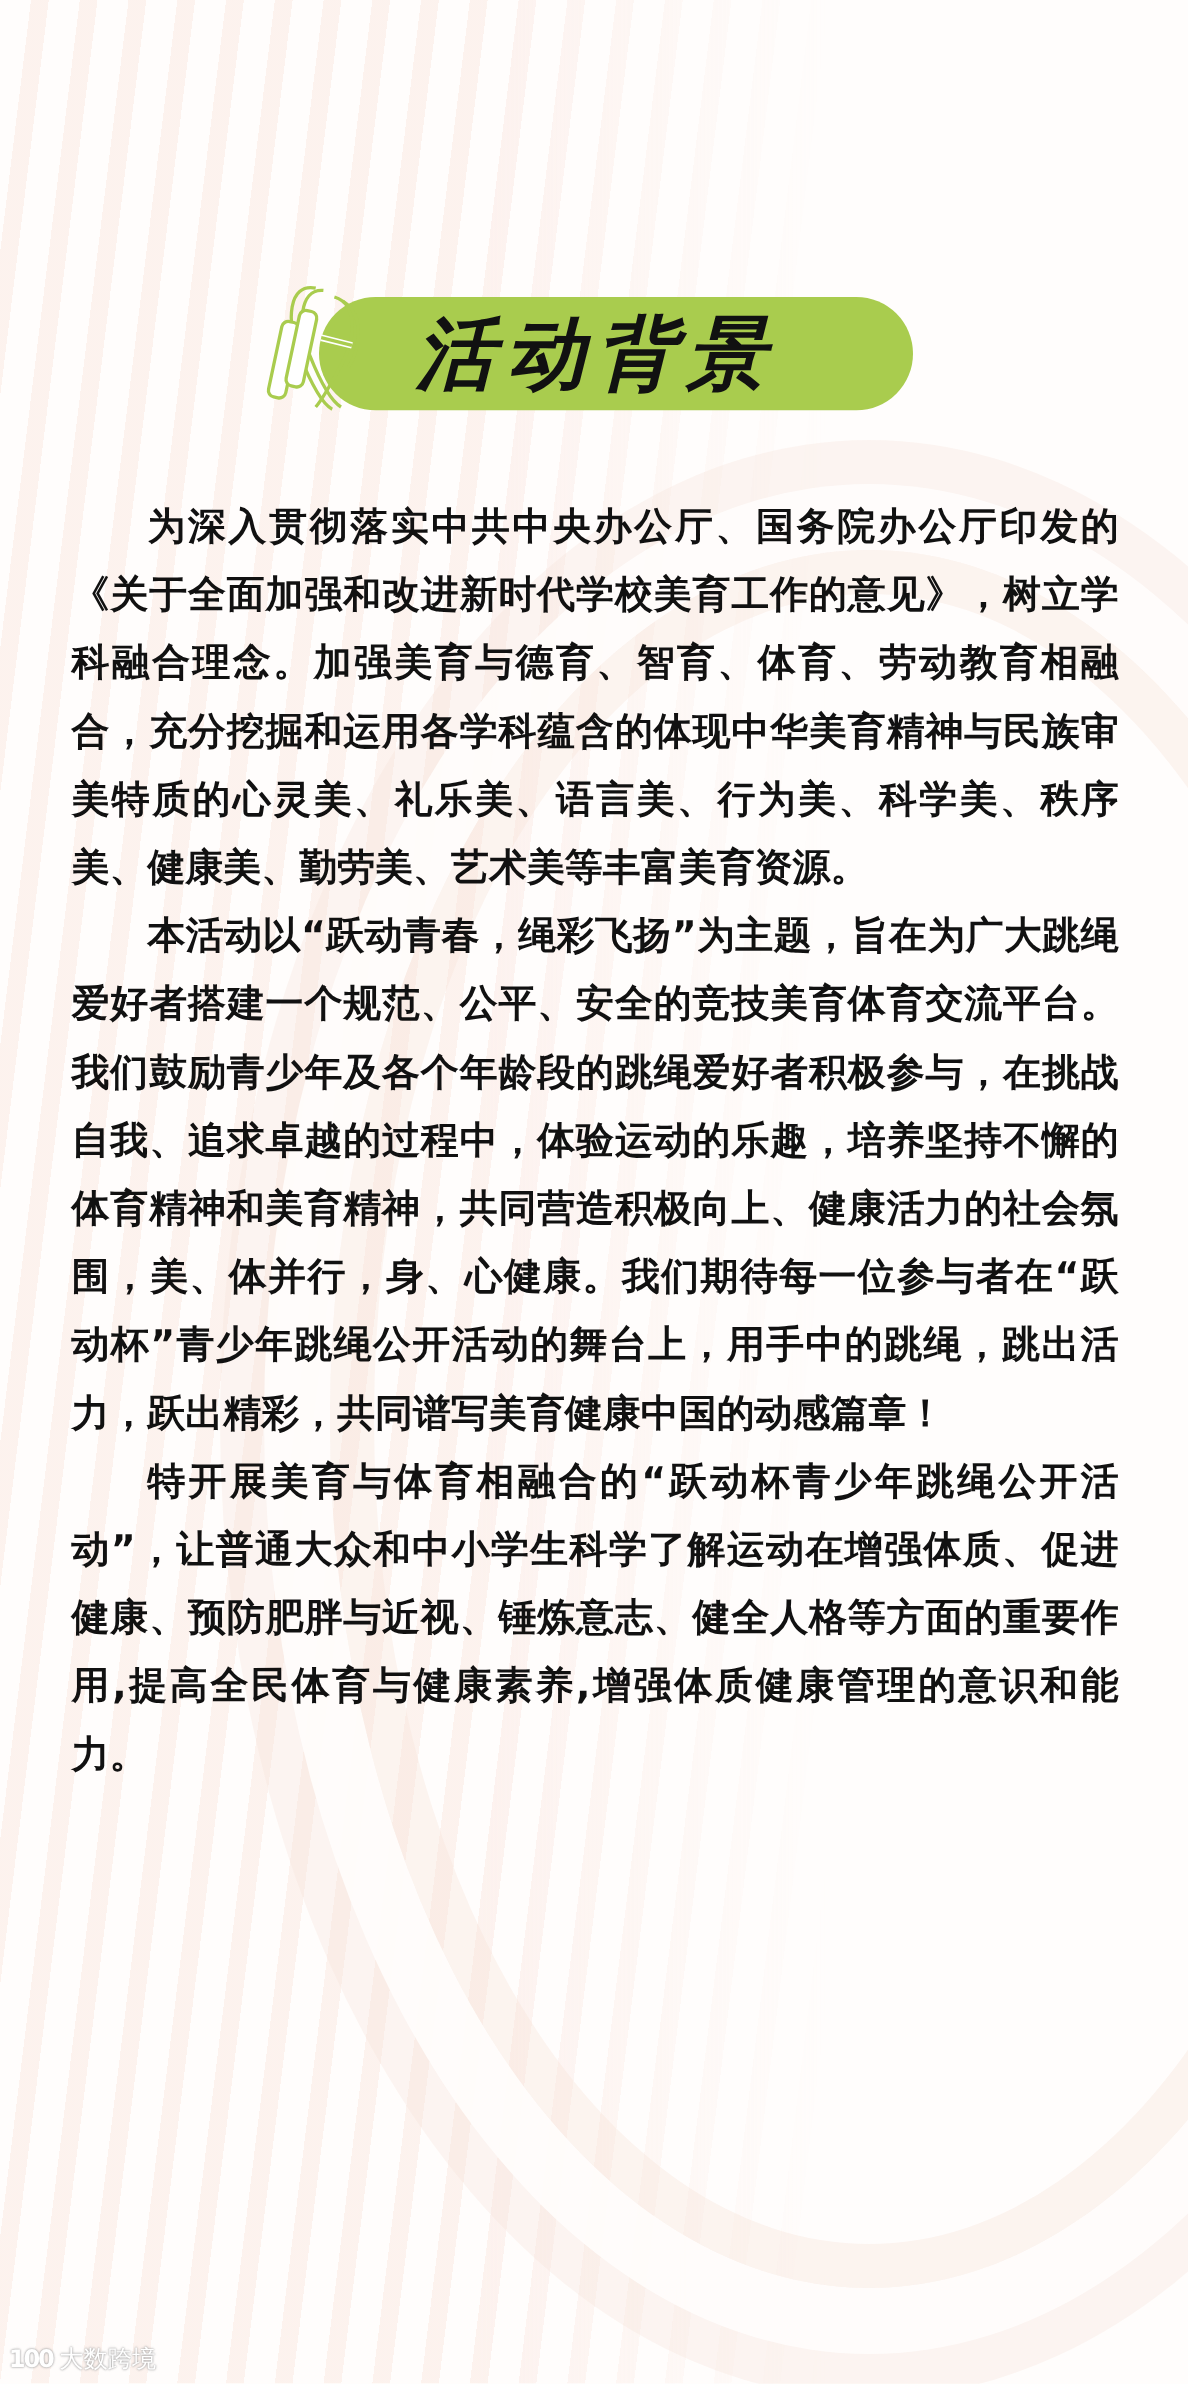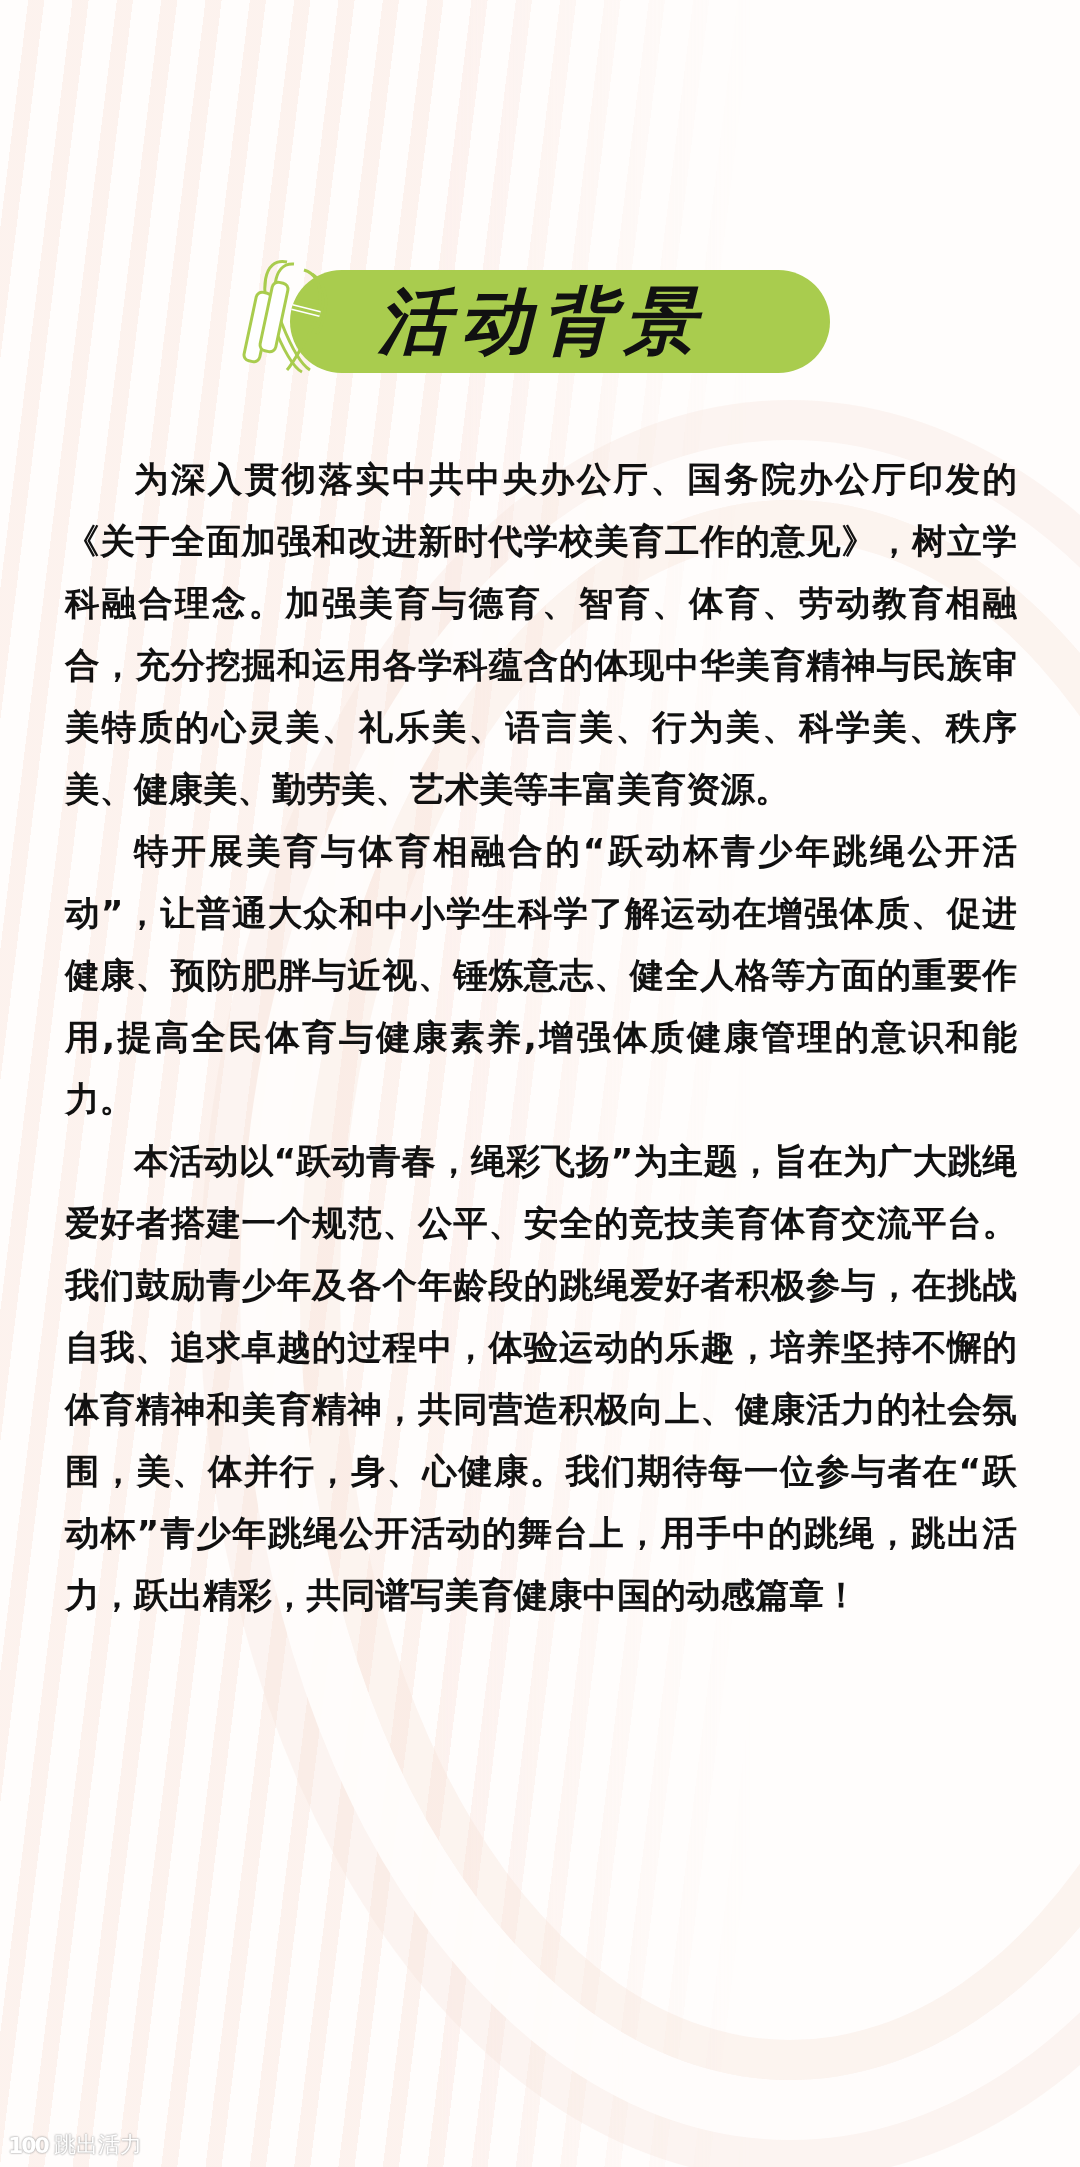--- a/index.html
+++ b/index.html
@@ -66,20 +66,20 @@
       <rect x="34" y="30" width="16" height="70" rx="6" transform="rotate(12 42 65)" fill="#fff"></rect>
       <path d="M60 55 L88 62" stroke-width="6" stroke="#fff"></path>
       <path d="M60 55 L88 62"></path>
     </g>
   </svg>
   <div class="title">活动背景</div>
 </div>
 
 <div class="content">
   <p>为深入贯彻落实中共中央办公厅、国务院办公厅印发的《关于全面加强和改进新时代学校美育工作的意见》，树立学科融合理念。加强美育与德育、智育、体育、劳动教育相融合，充分挖掘和运用各学科蕴含的体现中华美育精神与民族审美特质的心灵美、礼乐美、语言美、行为美、科学美、秩序美、健康美、勤劳美、艺术美等丰富美育资源。</p>
+  <p>本活动以“跃动青春，绳彩飞扬”为主题，旨在为广大跳绳爱好者搭建一个规范、公平、安全的竞技美育体育交流平台。我们鼓励青少年及各个年龄段的跳绳爱好者积极参与，在挑战自我、追求卓越的过程中，体验运动的乐趣，培养坚持不懈的体育精神和美育精神，共同营造积极向上、健康活力的社会氛围，美、体并行，身、心健康。我们期待每一位参与者在“跃动杯”青少年跳绳公开活动的舞台上，用手中的跳绳，跳出活力，跃出精彩，共同谱写美育健康中国的动感篇章！</p>
   <p>特开展美育与体育相融合的“跃动杯青少年跳绳公开活动”，让普通大众和中小学生科学了解运动在增强体质、促进健康、预防肥胖与近视、锤炼意志、健全人格等方面的重要作用,提高全民体育与健康素养,增强体质健康管理的意识和能力。</p>
-  <p>本活动以“跃动青春，绳彩飞扬”为主题，旨在为广大跳绳爱好者搭建一个规范、公平、安全的竞技美育体育交流平台。我们鼓励青少年及各个年龄段的跳绳爱好者积极参与，在挑战自我、追求卓越的过程中，体验运动的乐趣，培养坚持不懈的体育精神和美育精神，共同营造积极向上、健康活力的社会氛围，美、体并行，身、心健康。我们期待每一位参与者在“跃动杯”青少年跳绳公开活动的舞台上，用手中的跳绳，跳出活力，跃出精彩，共同谱写美育健康中国的动感篇章！</p>
 </div>
 
 <div class="watermark">
   <span class="wm-logo">100</span>
-  <span>跳出活力</span>
+  <span>大数跨境</span>
 </div>
 
 </body></html>

